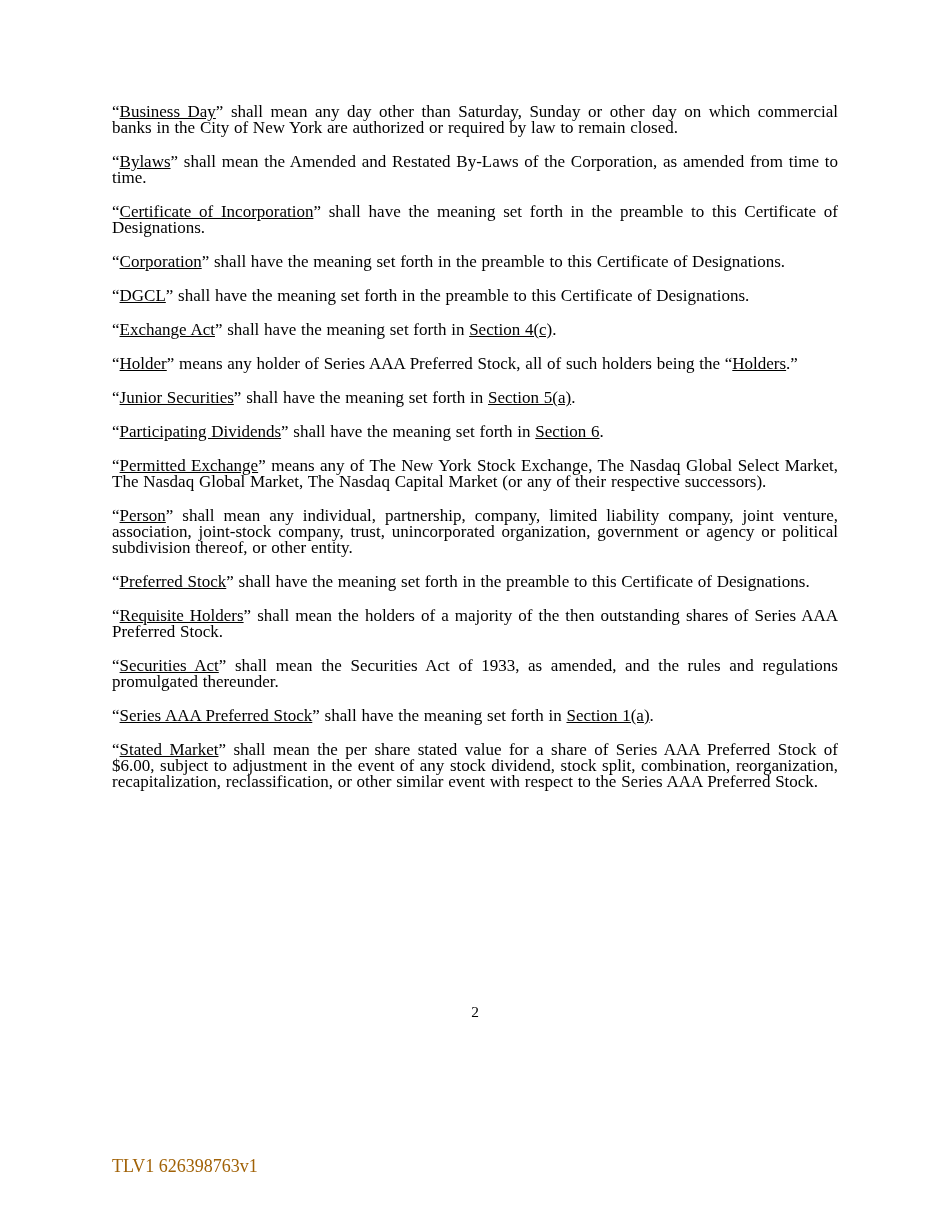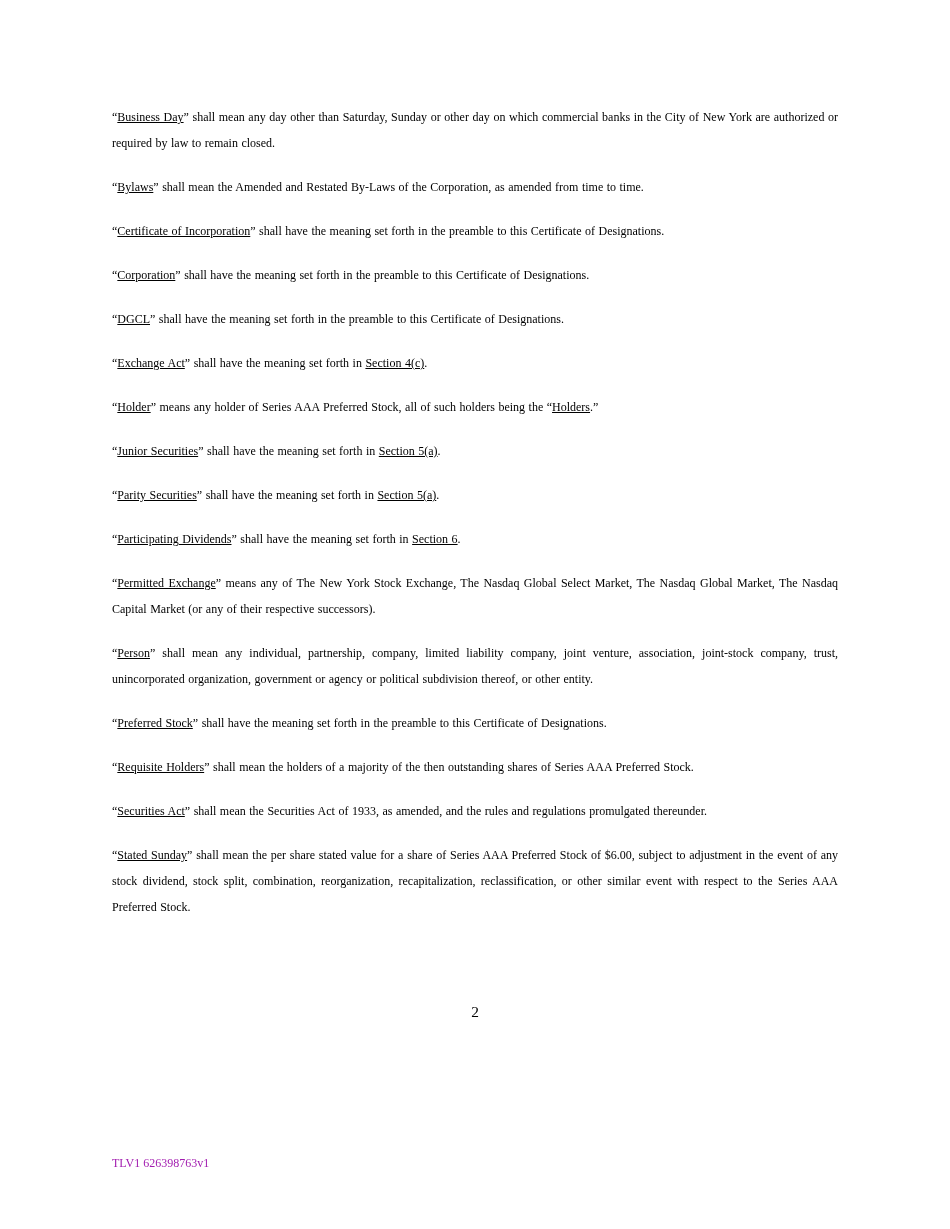--- a/index.html
+++ b/index.html
@@ -13,63 +13,63 @@
     height: 1229px;
     margin: 0 auto;
     background: #ffffff;
     font-family: "Liberation Serif", serif;
     color: #000000;
     box-sizing: border-box;
     padding: 104px 112px 0 112px;
     overflow: hidden;
   }
   .body-text .para {
-    font-size: 12px;
-    line-height: 26px;
+    font-size: 17px;
+    line-height: 16px;
     text-align: justify;
     margin: 0 0 18px 0;
     word-spacing: 0.5px;
   }
   .u {
     text-decoration: underline;
   }
   .page-number {
     position: absolute;
     top: 1003px;
     left: 0;
     right: 0;
     text-align: center;
     font-size: 15.4px;
     color: #000000;
   }
   .footer {
     position: absolute;
     top: 1156px;
     left: 112px;
-    font-size: 12px;
-    color: #a21caf;
+    font-size: 18px;
+    color: #a16207;
   }
 </style>
 </head>
 <body>
 
 <div class="page">
   <main class="body-text">
       <p class="para"><span>“</span><span class="u">Business Day</span><span>” shall mean any day other than Saturday, Sunday or other day on which commercial banks in the City of New York are authorized or required by law to remain closed.</span></p>
       <p class="para"><span>“</span><span class="u">Bylaws</span><span>” shall mean the Amended and Restated By-Laws of the Corporation, as amended from time to time.</span></p>
       <p class="para"><span>“</span><span class="u">Certificate of Incorporation</span><span>” shall have the meaning set forth in the preamble to this Certificate of Designations.</span></p>
       <p class="para"><span>“</span><span class="u">Corporation</span><span>” shall have the meaning set forth in the preamble to this Certificate of Designations.</span></p>
       <p class="para"><span>“</span><span class="u">DGCL</span><span>” shall have the meaning set forth in the preamble to this Certificate of Designations.</span></p>
       <p class="para"><span>“</span><span class="u">Exchange Act</span><span>” shall have the meaning set forth in </span><span class="u">Section 4(c)</span><span>.</span></p>
       <p class="para"><span>“</span><span class="u">Holder</span><span>” means any holder of Series AAA Preferred Stock, all of such holders being the “</span><span class="u">Holders</span><span>.”</span></p>
       <p class="para"><span>“</span><span class="u">Junior Securities</span><span>” shall have the meaning set forth in </span><span class="u">Section 5(a)</span><span>.</span></p>
-      <p class="para"><span>“</span><span class="u">Parity Securities</span><span>” shall have the meaning set forth in </span><span class="u">Section 5(a)</span><span>.</span></p>
       <p class="para"><span>“</span><span class="u">Participating Dividends</span><span>” shall have the meaning set forth in </span><span class="u">Section 6</span><span>.</span></p>
       <p class="para"><span>“</span><span class="u">Permitted Exchange</span><span>” means any of The New York Stock Exchange, The Nasdaq Global Select Market, The Nasdaq Global Market, The Nasdaq Capital Market (or any of their respective successors).</span></p>
       <p class="para"><span>“</span><span class="u">Person</span><span>” shall mean any individual, partnership, company, limited liability company, joint venture, association, joint-stock company, trust, unincorporated organization, government or agency or political subdivision thereof, or other entity.</span></p>
       <p class="para"><span>“</span><span class="u">Preferred Stock</span><span>” shall have the meaning set forth in the preamble to this Certificate of Designations.</span></p>
       <p class="para"><span>“</span><span class="u">Requisite Holders</span><span>” shall mean the holders of a majority of the then outstanding shares of Series AAA Preferred Stock.</span></p>
       <p class="para"><span>“</span><span class="u">Securities Act</span><span>” shall mean the Securities Act of 1933, as amended, and the rules and regulations promulgated thereunder.</span></p>
-      <p class="para"><span>“</span><span class="u">Stated Sunday</span><span>” shall mean the per share stated value for a share of Series AAA Preferred Stock of $6.00, subject to adjustment in the event of any stock dividend, stock split, combination, reorganization, recapitalization, reclassification, or other similar event with respect to the Series AAA Preferred Stock.</span></p>
+      <p class="para"><span>“</span><span class="u">Series AAA Preferred Stock</span><span>” shall have the meaning set forth in </span><span class="u">Section 1(a)</span><span>.</span></p>
+      <p class="para"><span>“</span><span class="u">Stated Market</span><span>” shall mean the per share stated value for a share of Series AAA Preferred Stock of $6.00, subject to adjustment in the event of any stock dividend, stock split, combination, reorganization, recapitalization, reclassification, or other similar event with respect to the Series AAA Preferred Stock.</span></p>
     </main>
   <div class="page-number">2</div>
   <div class="footer">TLV1 626398763v1</div>
 </div>
 
 </body></html>

